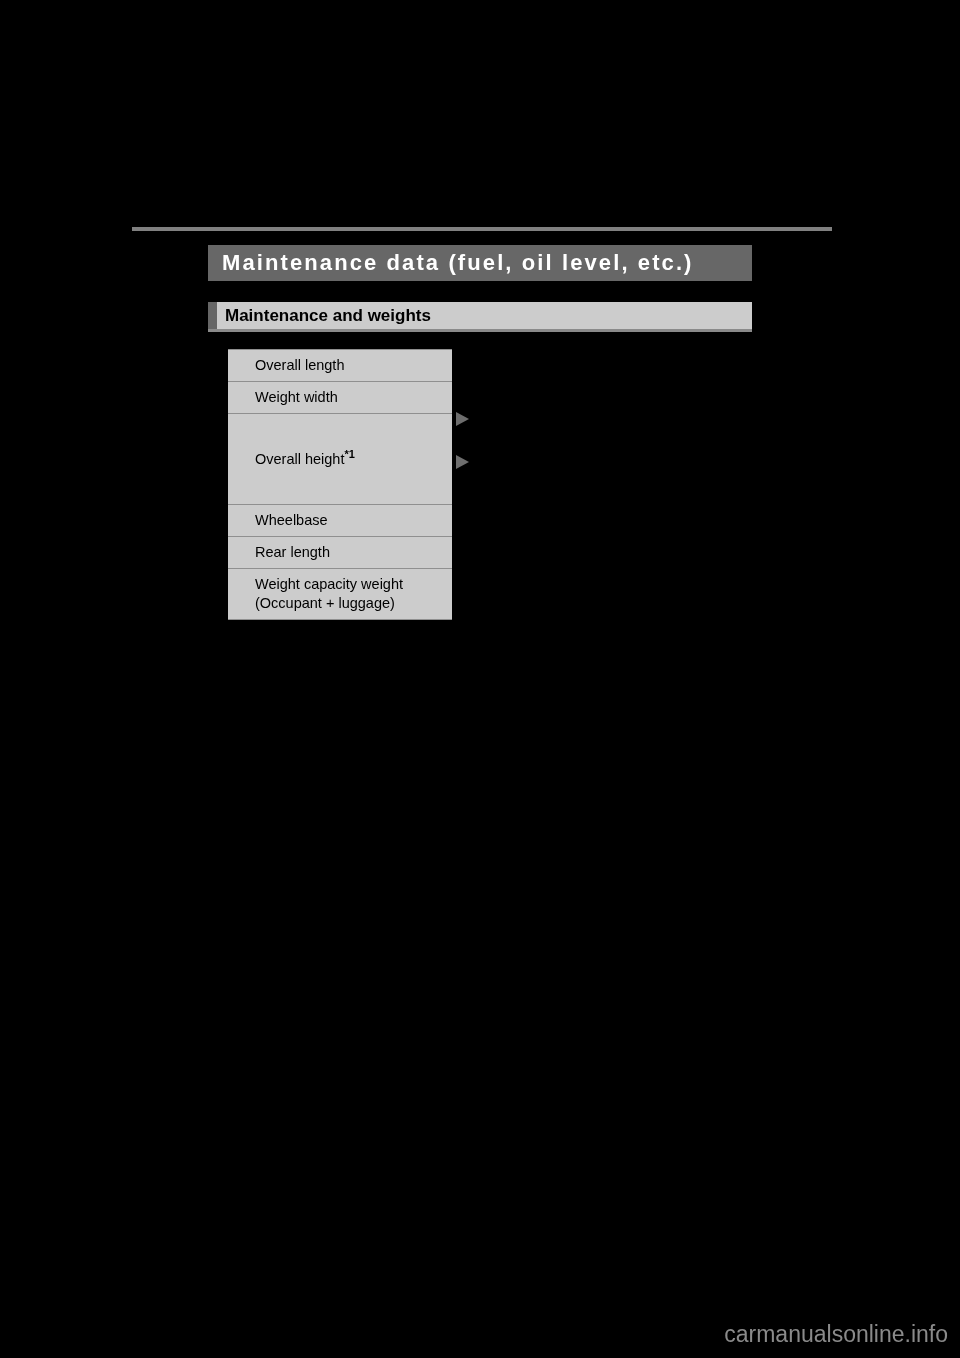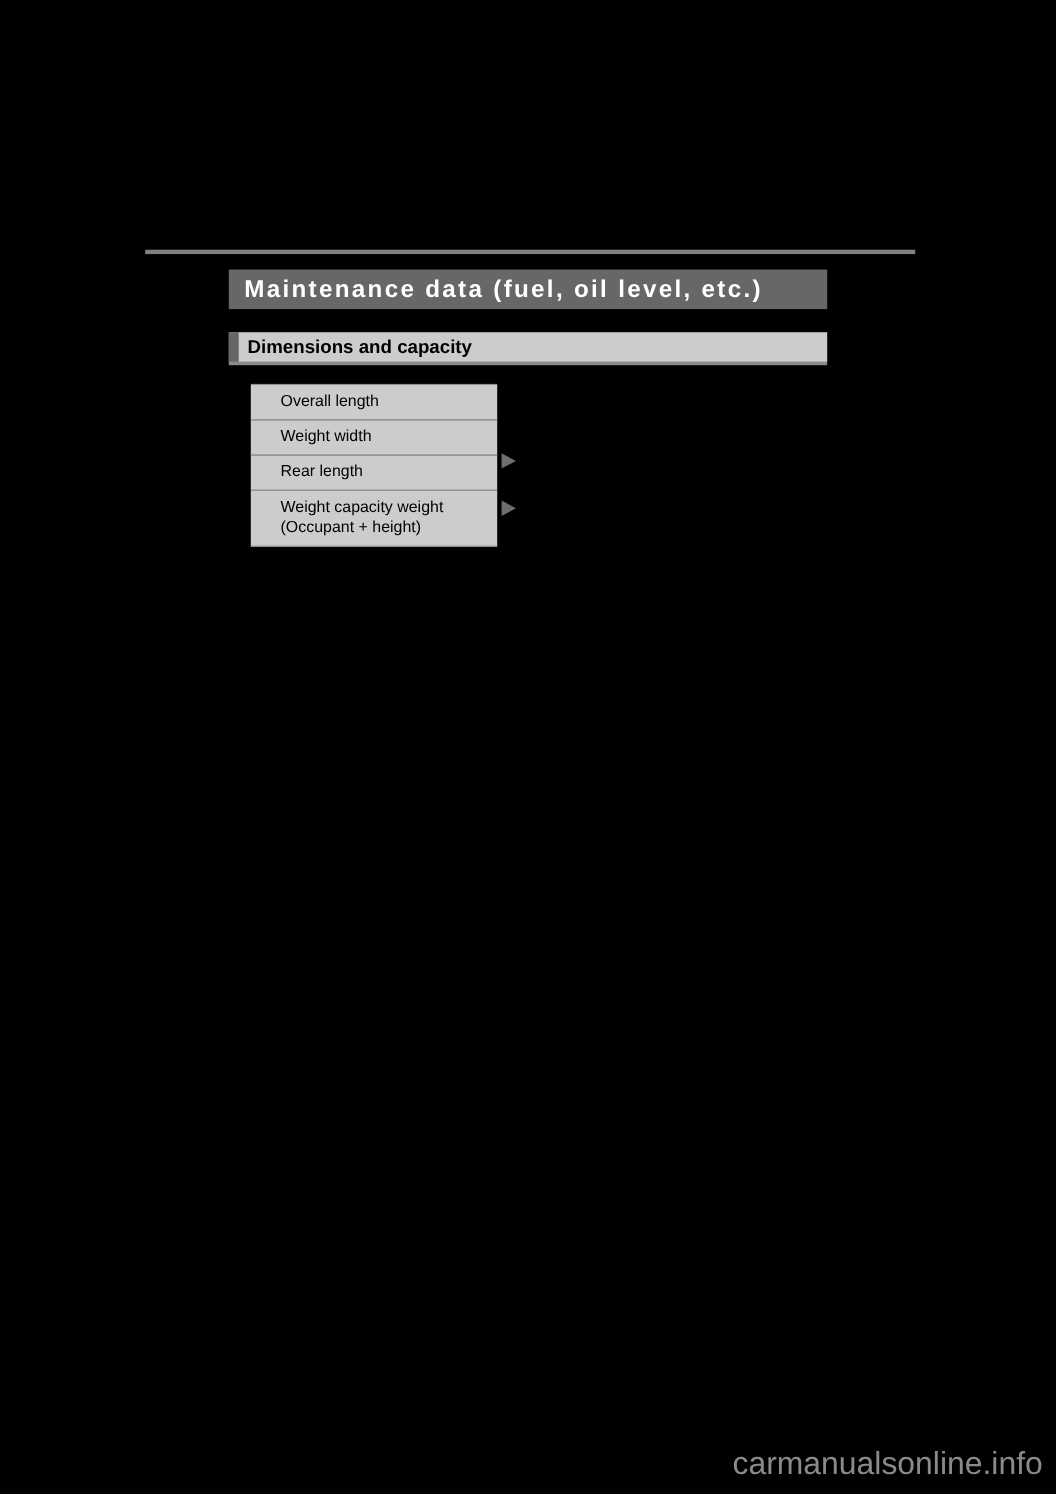--- a/index.html
+++ b/index.html
@@ -131,54 +131,60 @@
   }
   .marker-1 { left: 456px; top: 412px; }
   .marker-2 { left: 456px; top: 455px; }
 
   
   .watermark {
     position: absolute;
     right: 12px;
     bottom: 10px;
     color: #8a8a8a;
-    font-size: 29px;
+    font-size: 23px;
     letter-spacing: 0px;
     white-space: nowrap;
   }
 </style>
 </head>
 <body>
 
 <div class="page">
 
   <div class="top-rule"></div>
 
   <div class="title-bar">
     <span class="title-text">Maintenance data (fuel, oil level, etc.)</span>
   </div>
 
   <div class="subsection-bar">
     <span class="subsection-accent"></span>
-    <span class="subsection-text">Dimensions and capacity</span>
+    <span class="subsection-text">Maintenance and weights</span>
   </div>
 
   <table class="spec-table">
     <tbody>
       <tr>
         <td>Overall length</td>
       </tr>
       <tr>
         <td>Weight width</td>
       </tr>
+      <tr class="row-tall">
+        <td><span>Overall height</span><sup class="note">*1</sup></td>
+      </tr>
+      <tr>
+        <td>Wheelbase</td>
+      </tr>
       <tr>
         <td>Rear length</td>
       </tr>
       <tr>
-        <td><span>Weight capacity weight</span><br><span>(Occupant + height)</span></td>
+        <td><span>Weight capacity weight</span><br><span>(Occupant + luggage)</span></td>
       </tr>
     </tbody>
   </table>
 
   <div class="marker marker-1"></div>
   <div class="marker marker-2"></div>
 
   <div class="watermark">carmanualsonline.info</div>
 
 </div>

